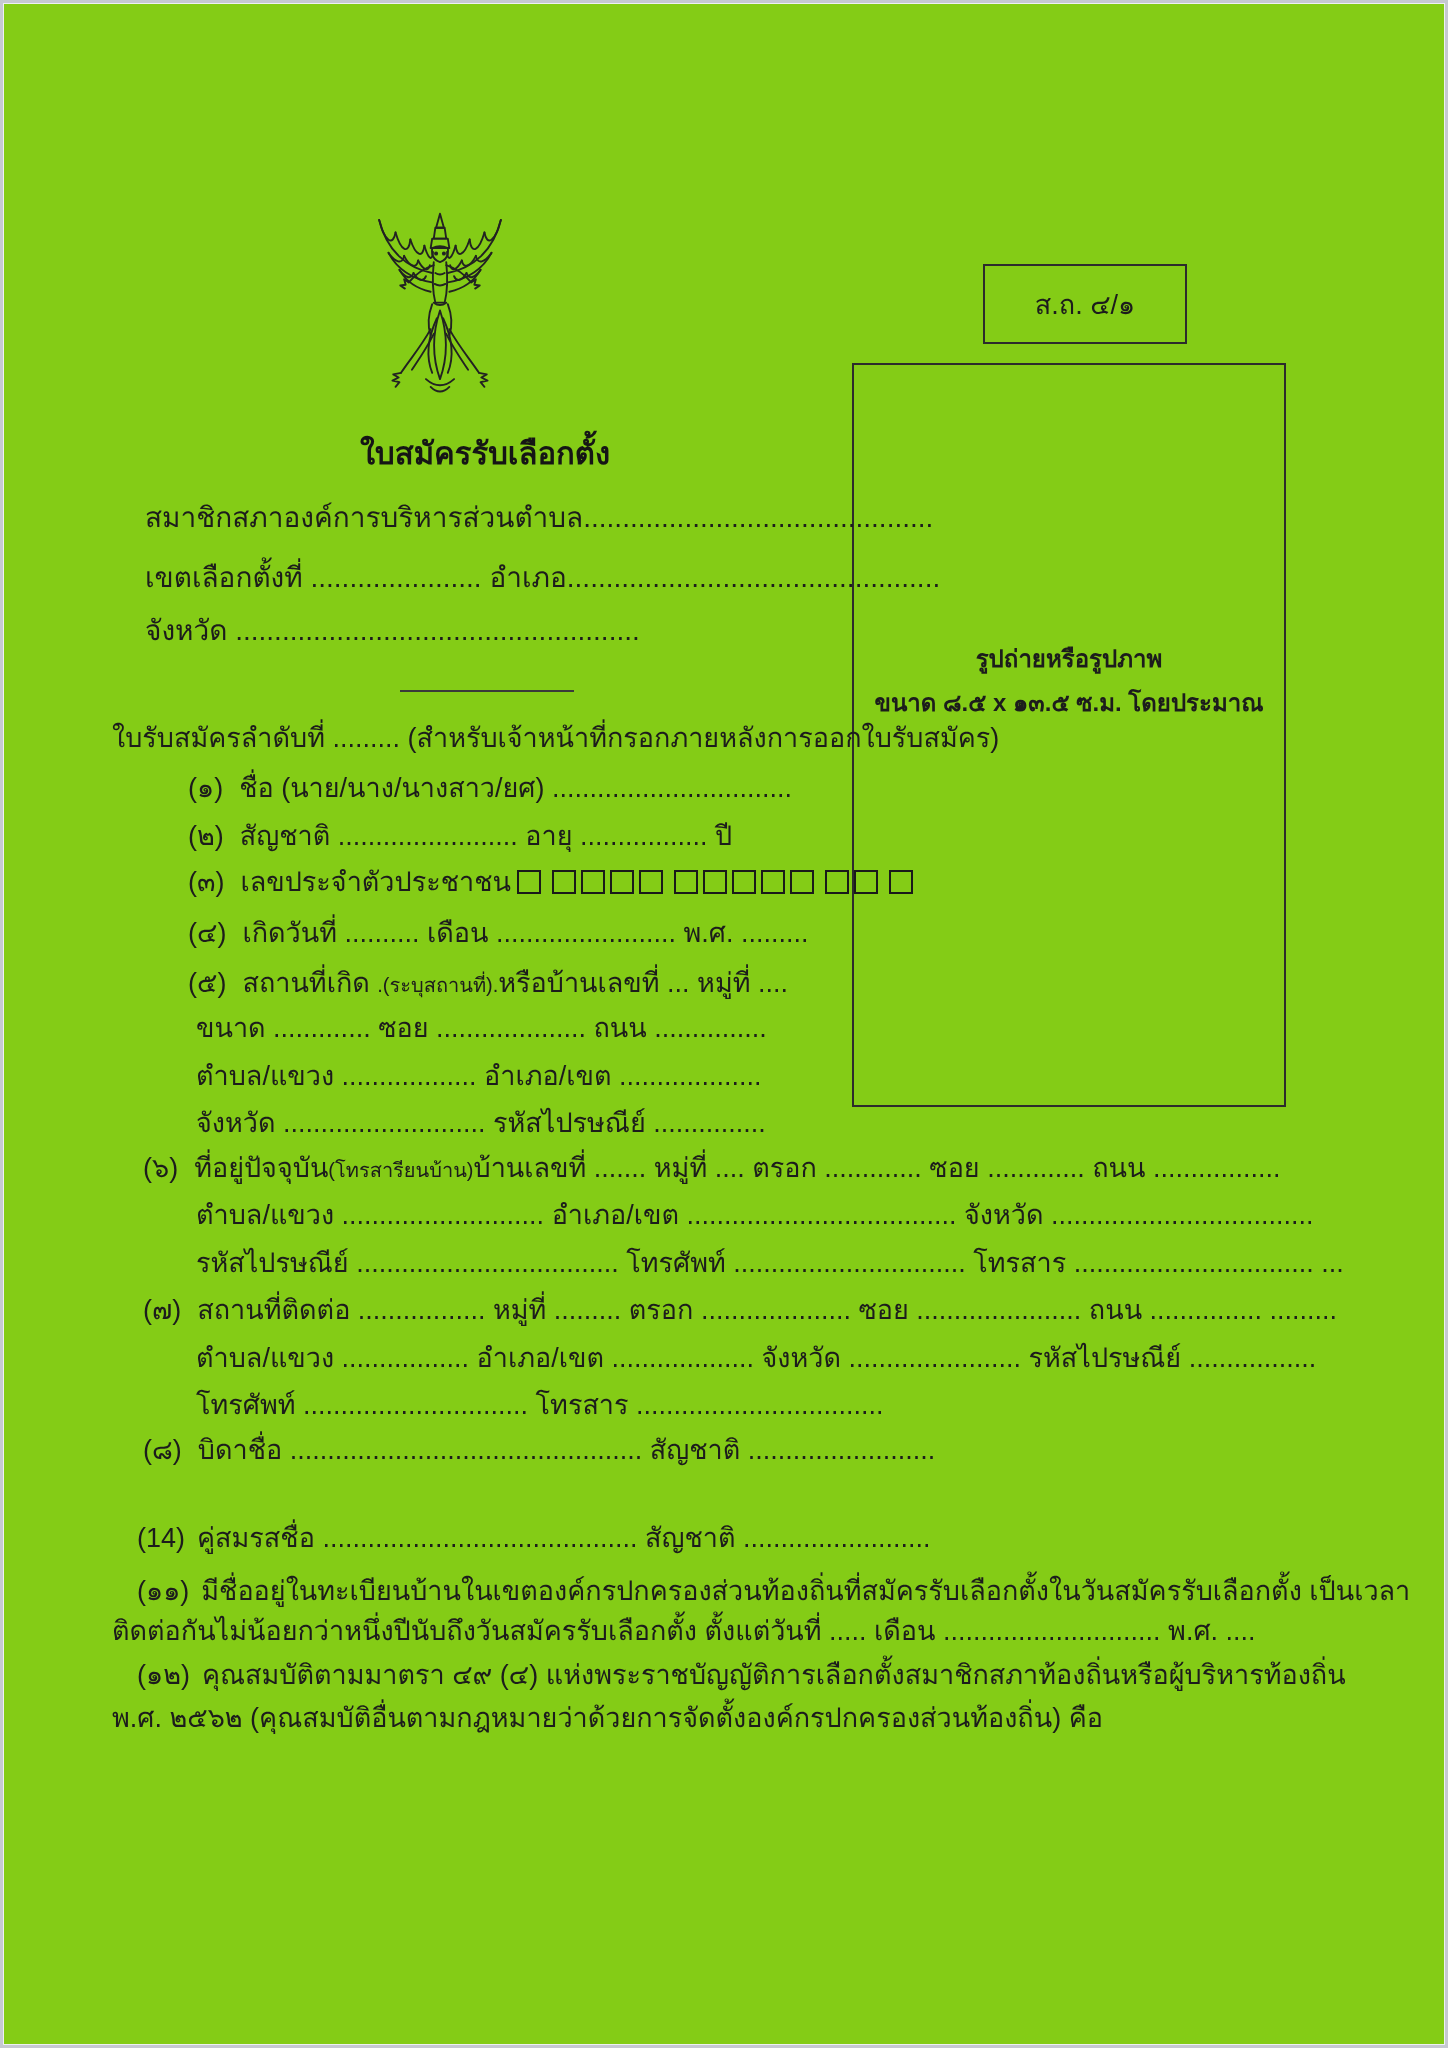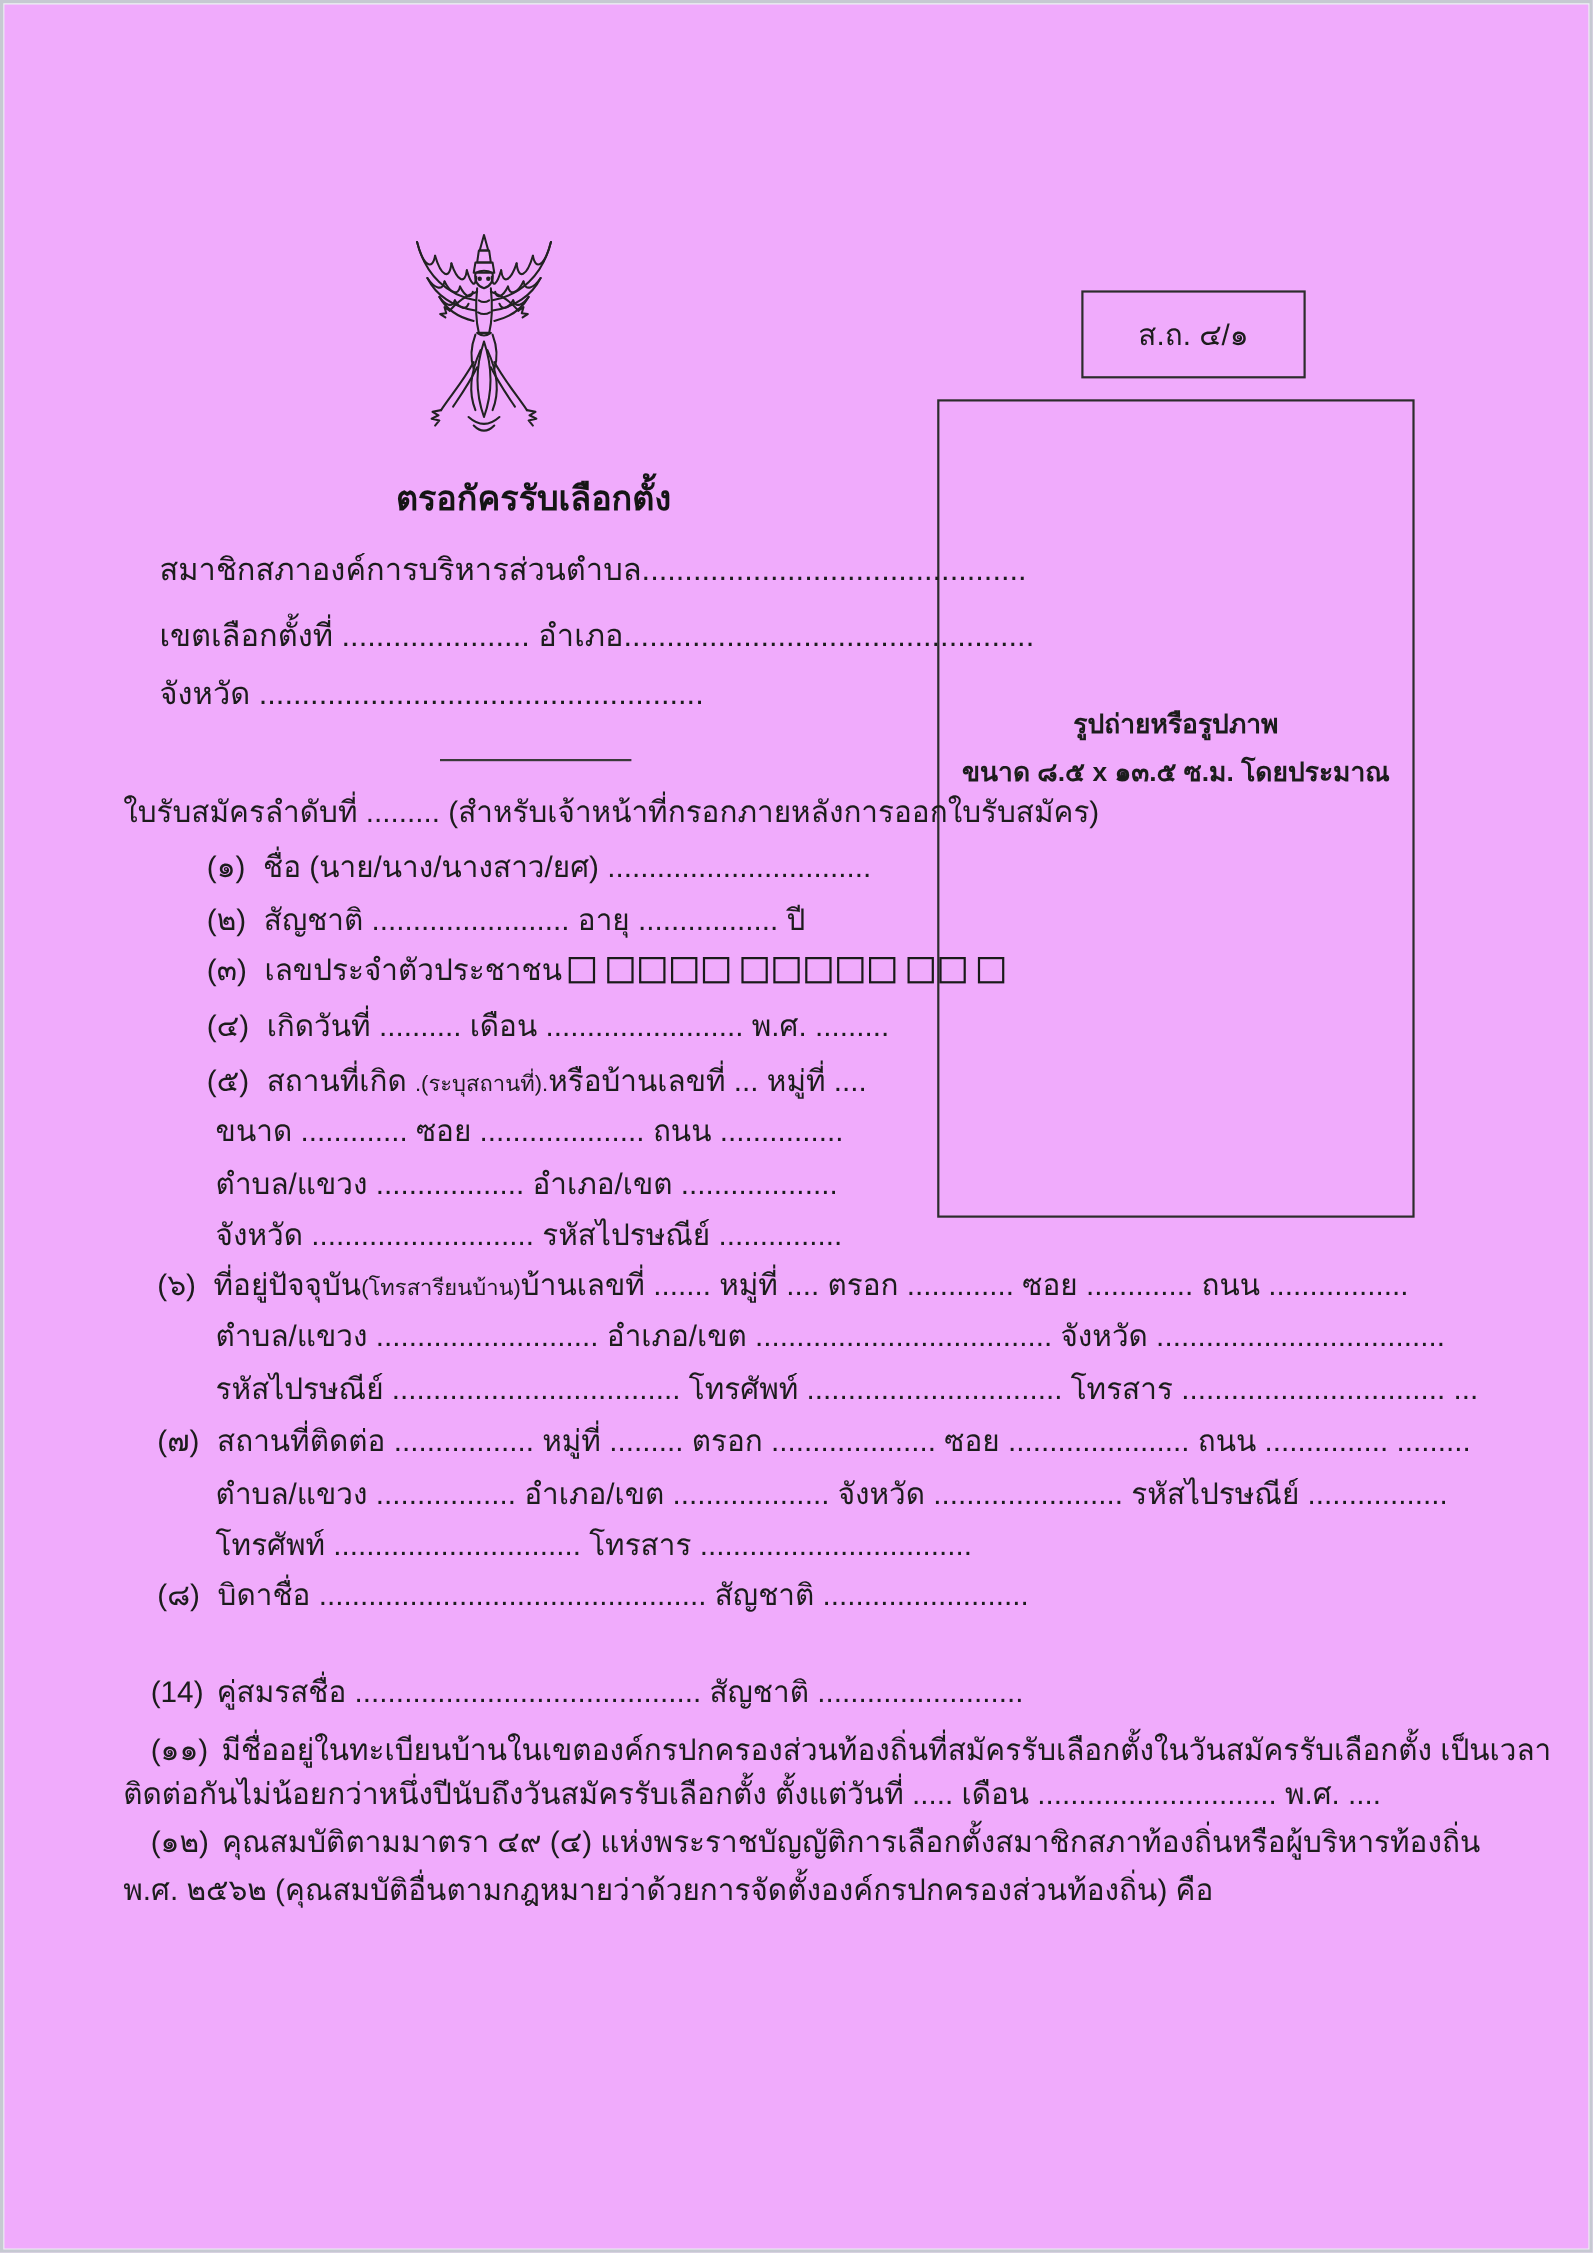--- a/index.html
+++ b/index.html
@@ -1,20 +1,20 @@
 <!DOCTYPE html>
 <html><head>
 <meta charset="utf-8">
 <style>
   html,body{margin:0;padding:0;background:#ededef;}
   #page{
     position:relative;
     width:1448px;height:2048px;
     margin:0 auto;
-    background:#f0abfc;
+    background:#84cc16;
     font-family:"Liberation Sans",sans-serif;
     color:#1c1c1c;
     box-sizing:border-box;
     box-shadow: inset 0 0 0 3px #c6c9d2, inset 0 0 0 4px #eef0f4;
     overflow:hidden;
   }
   .line{
     position:absolute;
     font-size:27px;
     line-height:38px;
@@ -133,21 +133,21 @@
     <span>ส.ถ. ๔/๑</span>
   </div>
 
   <div class="photo-box">
     <div class="inner">
       <div>รูปถ่ายหรือรูปภาพ</div>
       <div>ขนาด ๘.๕ x ๑๓.๕ ซ.ม. โดยประมาณ</div>
     </div>
   </div>
 
-  <div class="title">ตรอกัครรับเลือกตั้ง</div>
+  <div class="title">ใบสมัครรับเลือกตั้ง</div>
 
   <div class="line hdr" style="top:499px;left:145px">สมาชิกสภาองค์การบริหารส่วนตำบล.............................................</div>
   <div class="line hdr" style="top:559px;left:145px">เขตเลือกตั้งที่ ...................... อำเภอ................................................</div>
   <div class="line hdr" style="top:612px;left:145px">จังหวัด ....................................................</div>
 
   <div class="divider"></div>
 
   <div class="line" style="top:719px;left:112px">ใบรับสมัครลำดับที่ ......... (สำหรับเจ้าหน้าที่กรอกภายหลังการออกใบรับสมัคร)</div>
 
   <div class="line" style="top:769px;left:188px">

